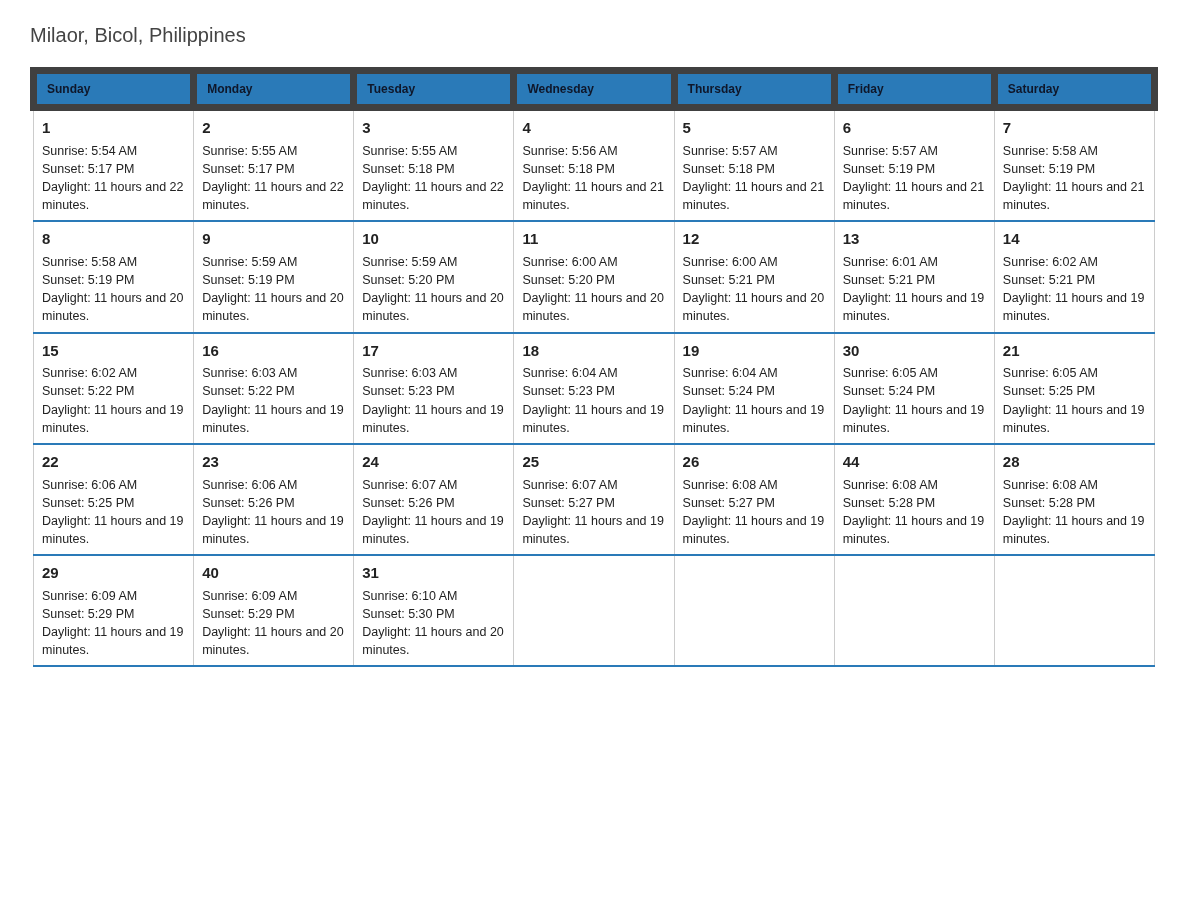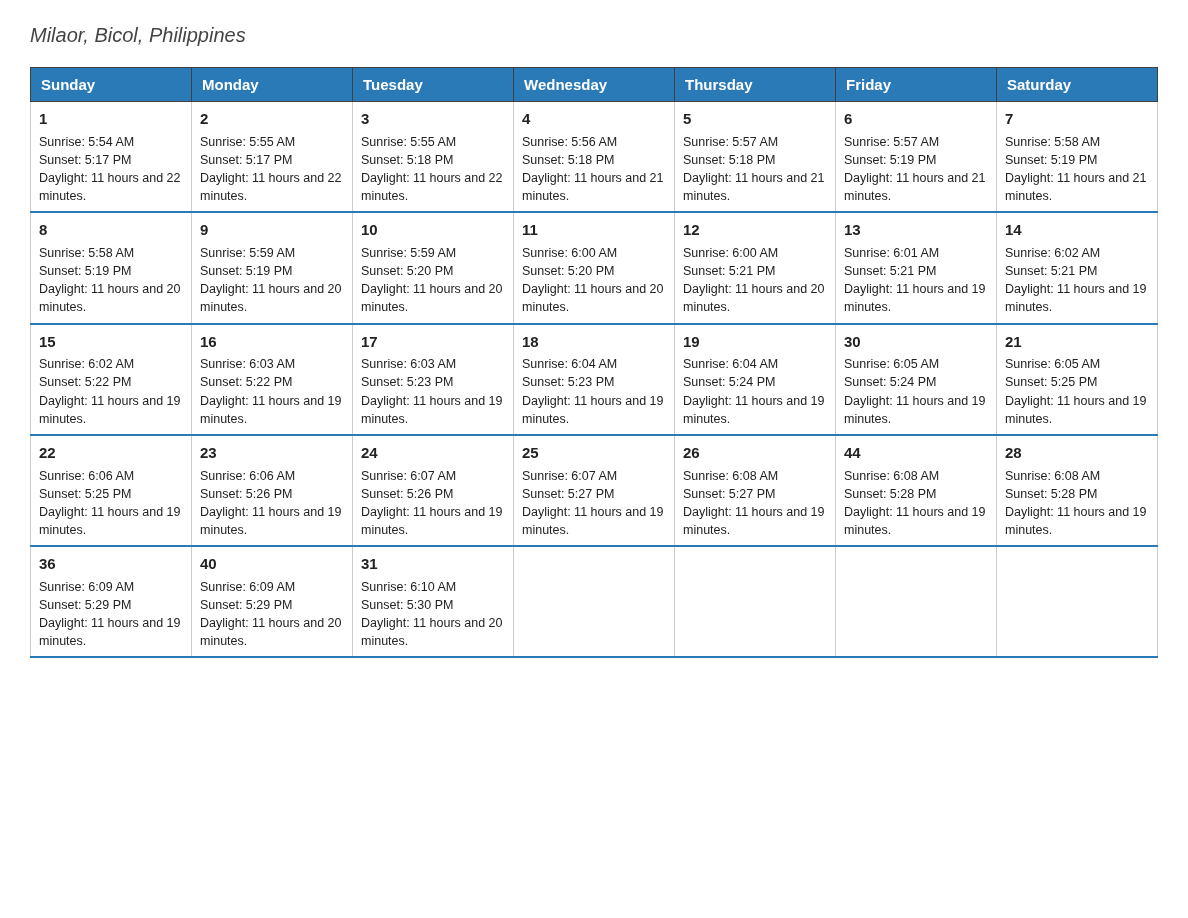--- a/index.html
+++ b/index.html
@@ -51,34 +51,33 @@
     .month-year {
       font-size: 46px;
       font-weight: normal;
       color: #222;
       line-height: 1.1;
     }
     .location {
       font-size: 20px;
       color: #444;
       margin-top: 4px;
-      font-style: italic;
     }
     table {
       width: 100%;
       border-collapse: collapse;
     }
     thead tr th {
       background-color: #2a7ab8;
-      color: #ffffff;
-      font-size: 15px;
+      color: #0f172a;
+      font-size: 12px;
       font-weight: bold;
       padding: 8px 10px;
       text-align: left;
-      border: 1px solid #404040;
+      border: 7px solid #404040;
     }
     tbody tr td {
       vertical-align: top;
       border: 1px solid #ccc;
       padding: 6px 8px;
       font-size: 12.5px;
       line-height: 1.45;
       width: 14.28%;
     }
     tbody tr td .day-num {
@@ -146,21 +145,21 @@
       <tr>
         <td><span class="day-num">22</span>Sunrise: 6:06 AM<br>Sunset: 5:25 PM<br>Daylight: 11 hours and 19 minutes.</td>
         <td><span class="day-num">23</span>Sunrise: 6:06 AM<br>Sunset: 5:26 PM<br>Daylight: 11 hours and 19 minutes.</td>
         <td><span class="day-num">24</span>Sunrise: 6:07 AM<br>Sunset: 5:26 PM<br>Daylight: 11 hours and 19 minutes.</td>
         <td><span class="day-num">25</span>Sunrise: 6:07 AM<br>Sunset: 5:27 PM<br>Daylight: 11 hours and 19 minutes.</td>
         <td><span class="day-num">26</span>Sunrise: 6:08 AM<br>Sunset: 5:27 PM<br>Daylight: 11 hours and 19 minutes.</td>
         <td><span class="day-num">44</span>Sunrise: 6:08 AM<br>Sunset: 5:28 PM<br>Daylight: 11 hours and 19 minutes.</td>
         <td><span class="day-num">28</span>Sunrise: 6:08 AM<br>Sunset: 5:28 PM<br>Daylight: 11 hours and 19 minutes.</td>
       </tr>
       <tr>
-        <td><span class="day-num">36</span>Sunrise: 6:09 AM<br>Sunset: 5:29 PM<br>Daylight: 11 hours and 19 minutes.</td>
+        <td><span class="day-num">29</span>Sunrise: 6:09 AM<br>Sunset: 5:29 PM<br>Daylight: 11 hours and 19 minutes.</td>
         <td><span class="day-num">40</span>Sunrise: 6:09 AM<br>Sunset: 5:29 PM<br>Daylight: 11 hours and 20 minutes.</td>
         <td><span class="day-num">31</span>Sunrise: 6:10 AM<br>Sunset: 5:30 PM<br>Daylight: 11 hours and 20 minutes.</td>
         <td class="empty"></td>
         <td class="empty"></td>
         <td class="empty"></td>
         <td class="empty"></td>
       </tr>
     </tbody>
 </table>
 

